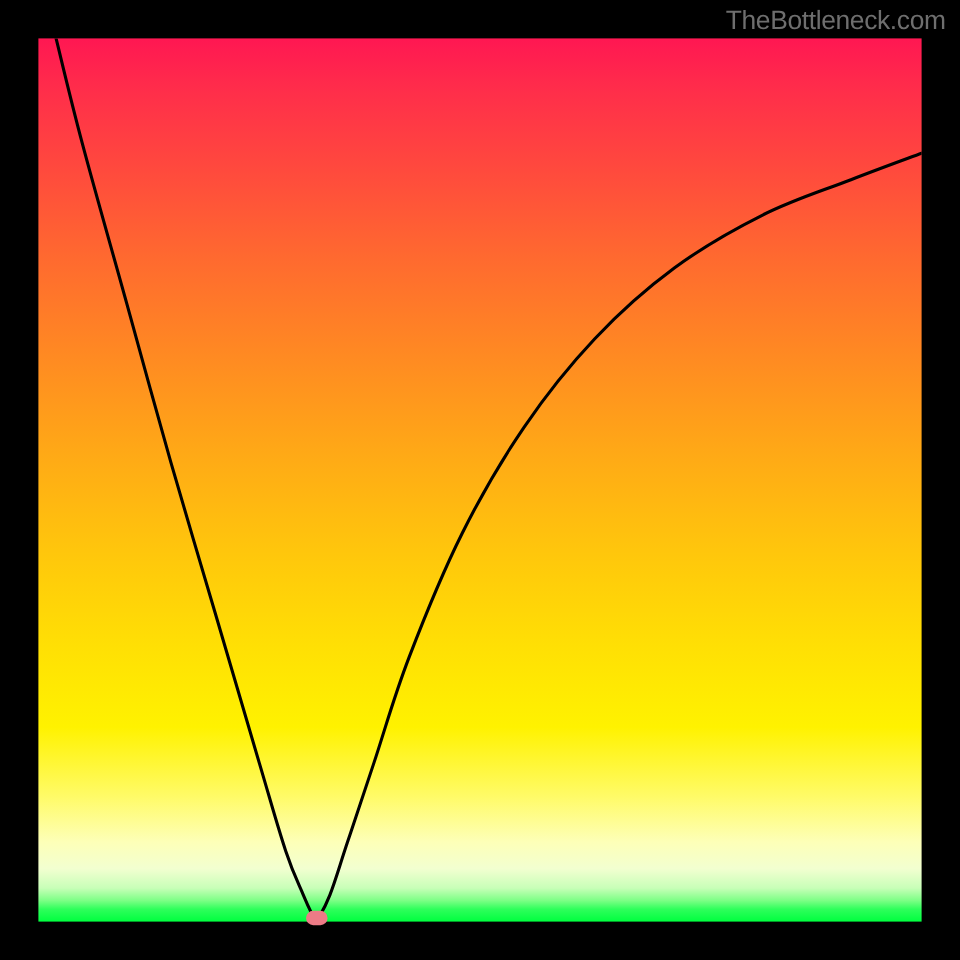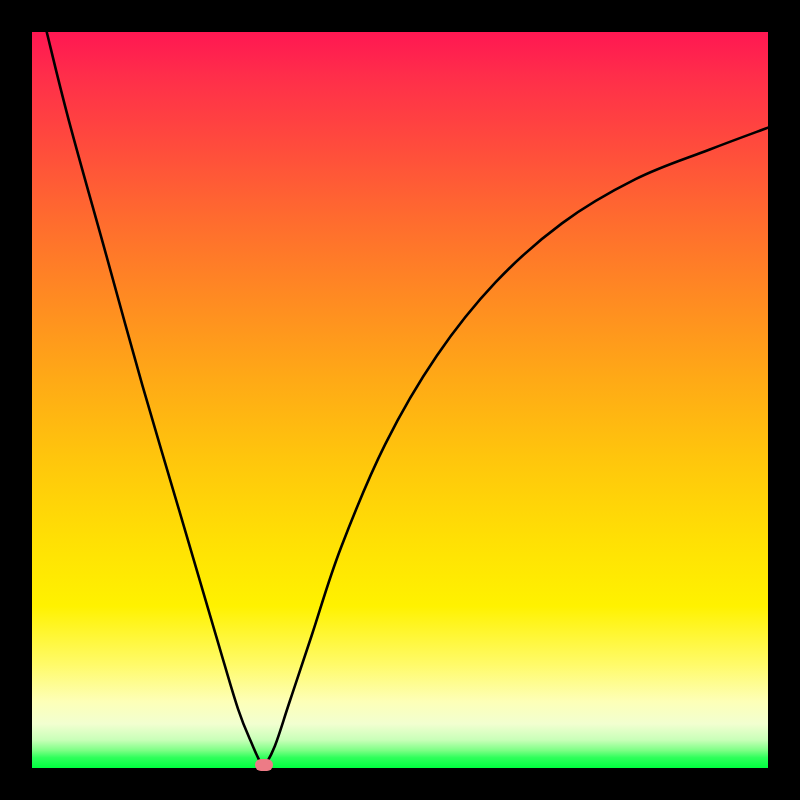--- a/index.html
+++ b/index.html
@@ -73,20 +73,21 @@
     background: #ed7b86;
     z-index: 3;
     transform: translate(-50%, -50%);
   }
 </style>
 </head>
 <body>
 
 <div class="frame">
 
+  <div class="watermark">TheBottleneck.com</div>
 
   <div class="plot-area"></div>
 
   <svg class="curve" viewBox="0 0 100 100" preserveAspectRatio="none">
     <path id="curve-left" fill="none" stroke="#000" stroke-width="0.35" stroke-linecap="round" stroke-linejoin="round" d="M 2 0 C 2.54 2.16, 3.56 6.6000000000000005, 5 12 C 6.4399999999999995 17.4, 8.2 23.52, 10 30 C 11.8 36.48, 13.2 41.7, 15 48 C 16.8 54.3, 18.2 58.88, 20 65 C 21.8 71.12, 23.56 77.14, 25 82 C 26.44 86.86, 27.100000000000005 89.3, 28.000000000000004 92 C 28.900000000000002 94.7, 29.46 95.704, 30 97 C 30.54 98.296, 30.73 98.66, 31 99.2 C 31.27 99.74000000000001, 31.41 99.856, 31.5 100"></path>
     <path id="curve-right" fill="none" stroke="#000" stroke-width="0.35" stroke-linecap="round" stroke-linejoin="round" d="M 31.5 100 C 31.77 99.46, 32.37 98.62, 33 97 C 33.63 95.38, 34.1 93.7, 35 91 C 35.9 88.3, 36.74 85.78, 38 82 C 39.26 78.22, 40.2 74.68, 42 70 C 43.8 65.32, 45.66 60.68, 48 56 C 50.34 51.32, 52.300000000000004 47.959999999999994, 55.00000000000001 43.99999999999999 C 57.70000000000001 40.03999999999999, 59.94 37.239999999999995, 63 34 C 66.06 30.76, 68.58 28.52, 72 26 C 75.42 23.48, 78.4 21.8, 82 20 C 85.6 18.2, 88.76 17.26, 92 16 C 95.24 14.74, 98.56 13.54, 100 13"></path>
   </svg>
 
   <div class="marker" id="min-marker" style="left: 263.84px; top: 765px;"></div>
 

